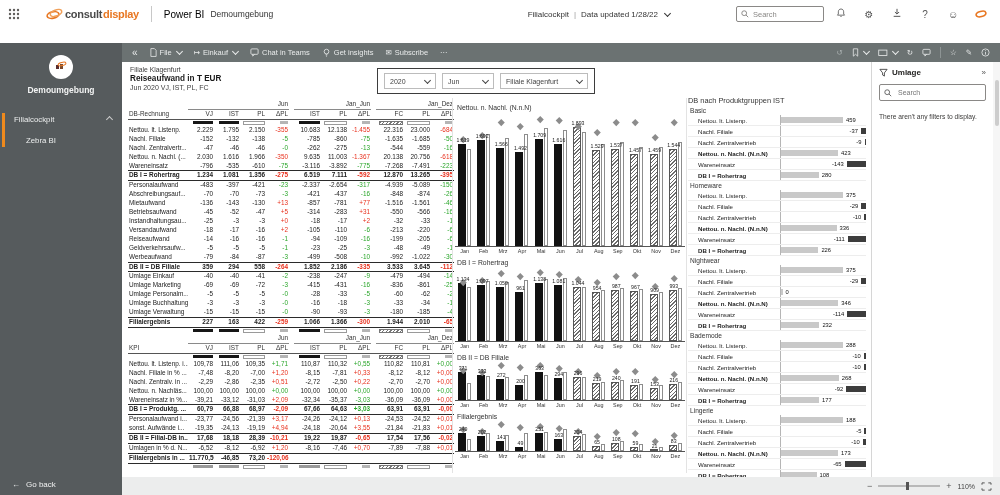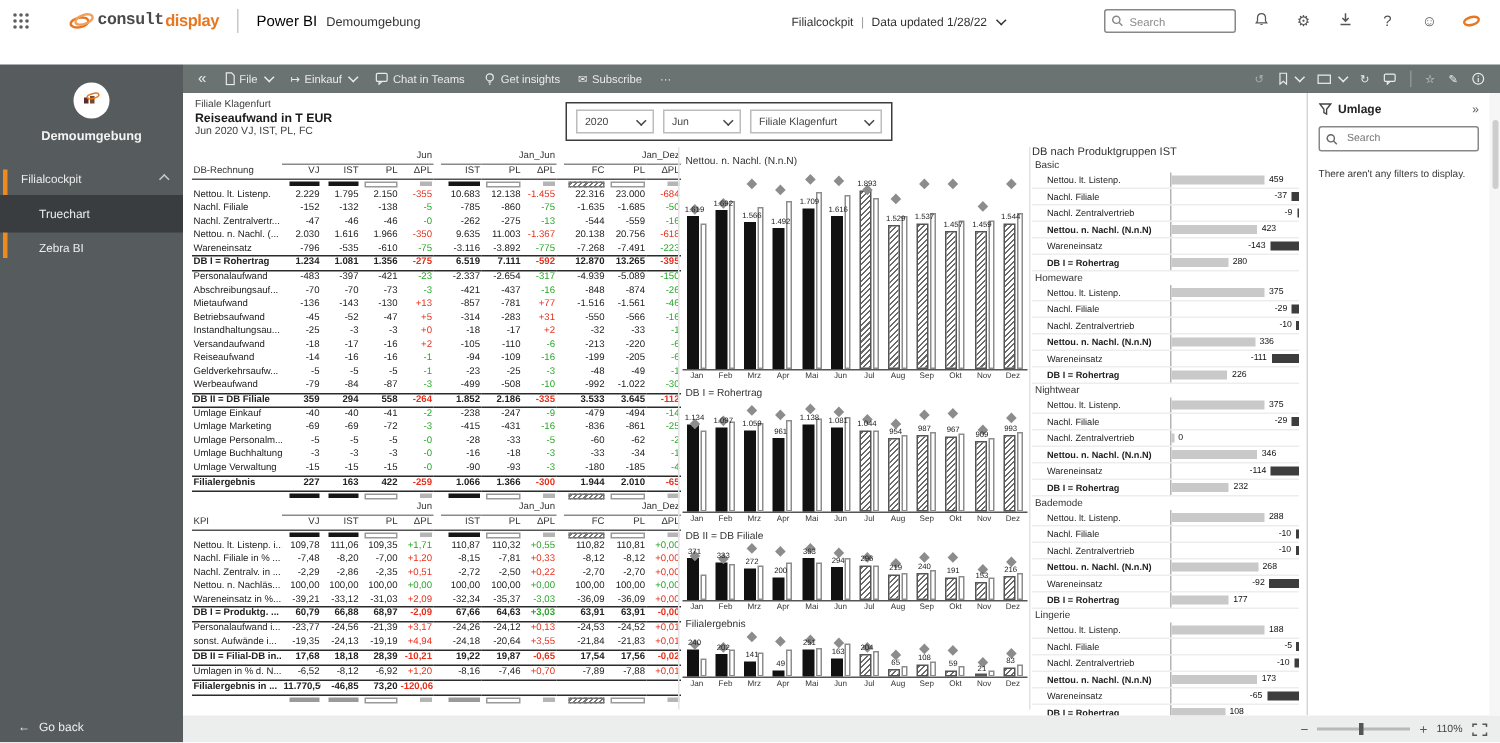--- a/index.html
+++ b/index.html
@@ -4,21 +4,21 @@
 <style>
   html,body{margin:0;padding:0;background:#fff;}
   #app{position:relative;width:1000px;height:495px;overflow:hidden;
        font-family:"Liberation Sans","DejaVu Sans",sans-serif;color:#252423;background:#fff;}
   .abs{position:absolute;}
   
   .topbar{position:absolute;top:0;left:0;right:0;height:28px;background:#fff;display:flex;align-items:center;gap:6px;padding:0 8px;box-sizing:border-box;}
   .waffle{width:12px;height:12px;flex:0 0 auto;}
   .logo{display:flex;align-items:flex-end;gap:1px;margin-left:18px;}
   .logo .swoosh{width:20px;height:12px;}
-  .logo-consult{font-weight:bold;color:#4a4a4a;font-size:11px;letter-spacing:-0.3px;font-family:Liberation Mono, monospace;}
+  .logo-consult{font-weight:bold;color:#4a4a4a;font-size:11px;letter-spacing:-0.3px;}
   .logo-network{font-weight:bold;color:#e87722;font-size:11px;letter-spacing:-0.3px;}
   .tb-div{width:1px;height:16px;background:#c8c8c8;margin:0 6px;}
   .pbi{font-weight:normal;font-size:10px;color:#000;}
   .ws{font-size:8.5px;color:#333;}
   .center-crumb{margin-left:auto;display:flex;align-items:center;gap:5px;font-size:8px;color:#333;}
   .crumb-sep{color:#999;}
   .searchbox{margin-left:60px;width:78px;height:14px;border:1px solid #8a8886;border-radius:2px;display:flex;align-items:center;gap:4px;padding:0 4px;color:#8a8886;font-size:7.5px;}
   .ticon{width:22px;text-align:center;font-size:10px;color:#555;cursor:pointer;}
   .chev{display:inline-block;width:4px;height:4px;border-right:1px solid currentColor;border-bottom:1px solid currentColor;transform:rotate(45deg);position:relative;top:-1px;margin-left:2px;}
   
@@ -246,23 +246,20 @@
           <rect x="6" y="4" width="3" height="5" fill="#7a4a2d"></rect>
           <ellipse cx="8" cy="4" rx="4" ry="1.6" transform="rotate(-14 8 4)" fill="none" stroke="#e87722" stroke-width="1"></ellipse>
         </svg>
     </div>
     <div class="ws-name">Demoumgebung</div>
     <div class="nav">
       <div class="nav-accent"></div>
       <div class="nav-item">
         <span>Filialcockpit</span>
         <span class="chev-up"></span>
-      </div>
-      <div class="nav-item nav-sub sel">
-        <span>Truechart</span>
       </div>
       <div class="nav-item nav-sub">
         <span>Zebra BI</span>
       </div>
     </div>
     <div class="goback">
       <span>←</span>
       <span>Go back</span>
     </div>
   </div>

